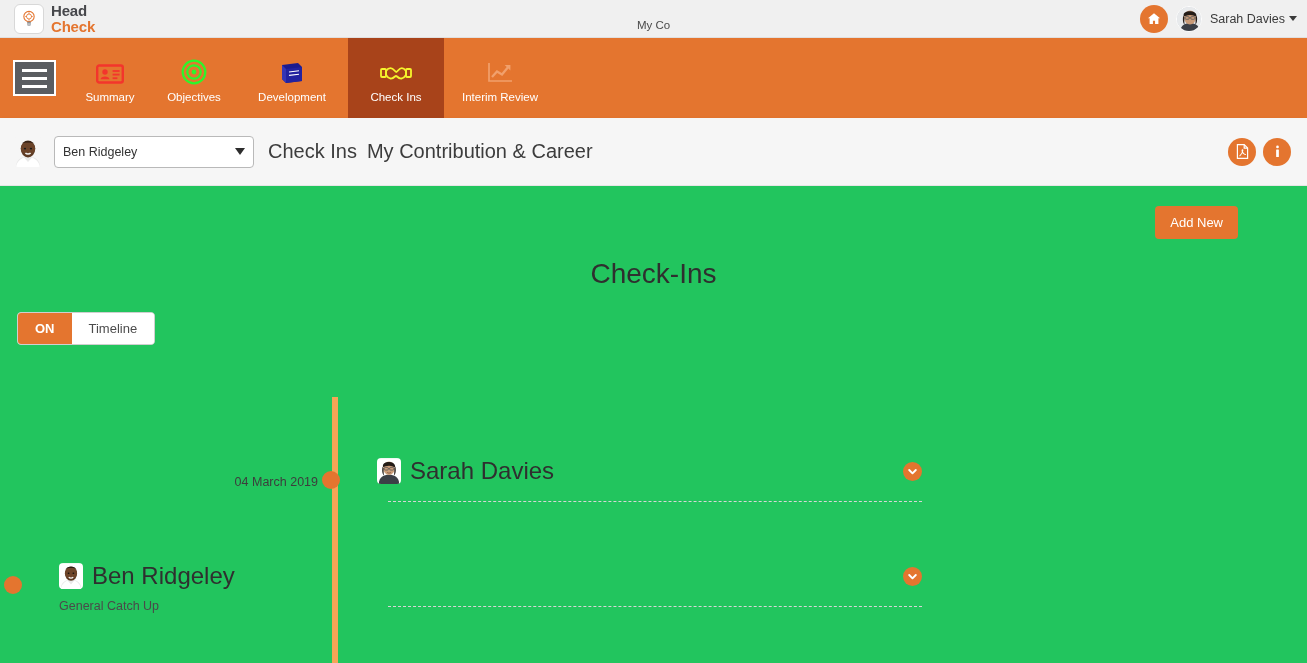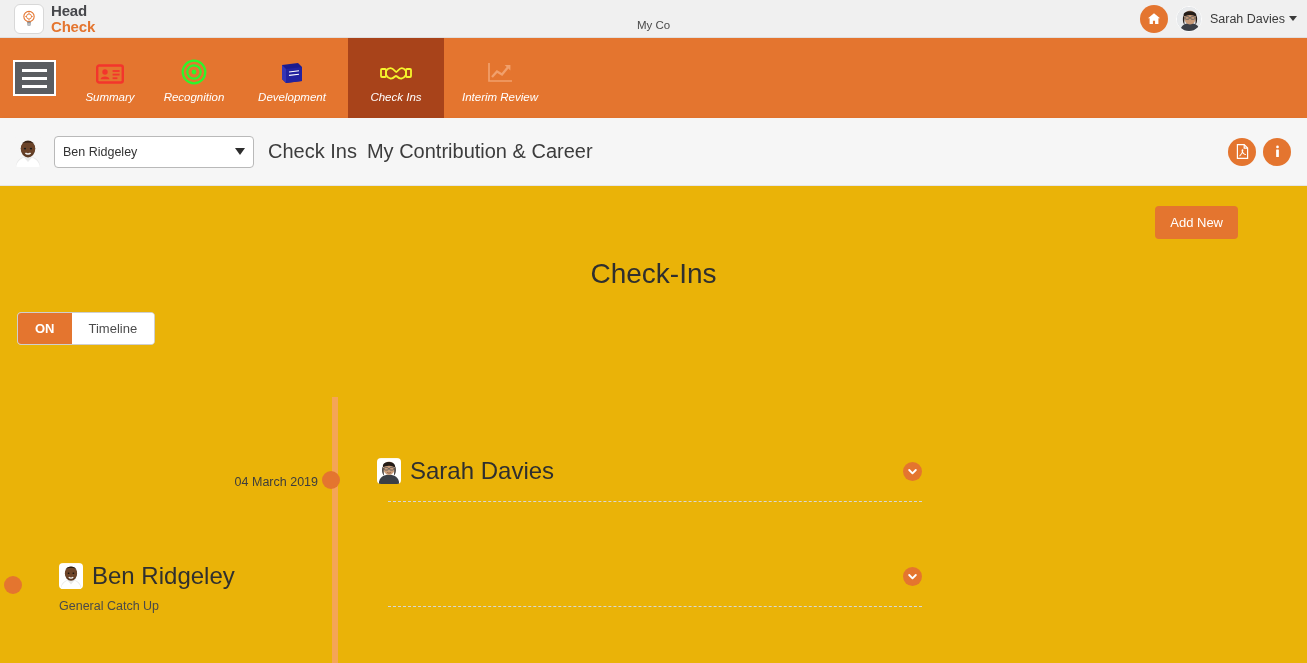--- a/index.html
+++ b/index.html
@@ -111,21 +111,20 @@
 
   .nav-tab {
     width: 84px;
     display: flex; flex-direction: column;
     align-items: center; justify-content: center;
     gap: 6px;
     cursor: pointer;
     color: #ffffff;
     font-size: 11.5px;
     padding-top: 4px;
-    font-style: italic;
   }
   .nav-tab.wide { width: 96px; }
   .nav-tab.widest { width: 112px; }
   .nav-tab.active { background: #a8431a; }
   .nav-icon { height: 28px; display: flex; align-items: flex-end; justify-content: center; }
   .nav-label { white-space: nowrap; }
 
   
   .sub-header {
     height: 68px;
@@ -182,21 +181,21 @@
     width: 28px; height: 28px;
     border-radius: 50%;
     background: #e4752f;
     display: flex; align-items: center; justify-content: center;
     cursor: pointer;
   }
 
   
   .content {
     position: relative;
-    background: #eab308;
+    background: #22c55e;
     height: 477px;
   }
   .add-new-row {
     display: flex; justify-content: flex-end;
     padding: 20px 69px 0 0;
   }
   .add-new-btn {
     background: #e4752f;
     color: #ffffff;
     border: none;
@@ -401,21 +400,21 @@
   </div>
 
   <div class="nav-tab">
     <div class="nav-icon">
       <svg width="26" height="26" viewBox="0 0 26 26">
         <circle cx="13" cy="13" r="11.3" fill="none" stroke="#2cf52c" stroke-width="2.2"></circle>
         <circle cx="13" cy="13" r="6.7" fill="none" stroke="#2cf52c" stroke-width="2.2"></circle>
         <circle cx="13" cy="13" r="2.4" fill="#2cf52c"></circle>
       </svg>
     </div>
-    <span class="nav-label">Recognition</span>
+    <span class="nav-label">Objectives</span>
   </div>
 
   <div class="nav-tab widest">
     <div class="nav-icon">
       <svg width="28" height="24" viewBox="0 0 28 24">
         <path d="M4 4 L20 2 L24 6 L24 20 L8 22 L4 18 Z" fill="#1b1b8f"></path>
         <path d="M4 4 L8 8 L8 22 L4 18 Z" fill="#3535b5"></path>
         <path d="M8 8 L24 6 L24 20 L8 22 Z" fill="#2222a0"></path>
         <line x1="11" y1="11" x2="21" y2="9.8" stroke="#ffffff" stroke-width="1.1"></line>
         <line x1="11" y1="14.4" x2="21" y2="13.2" stroke="#ffffff" stroke-width="1.1"></line>

